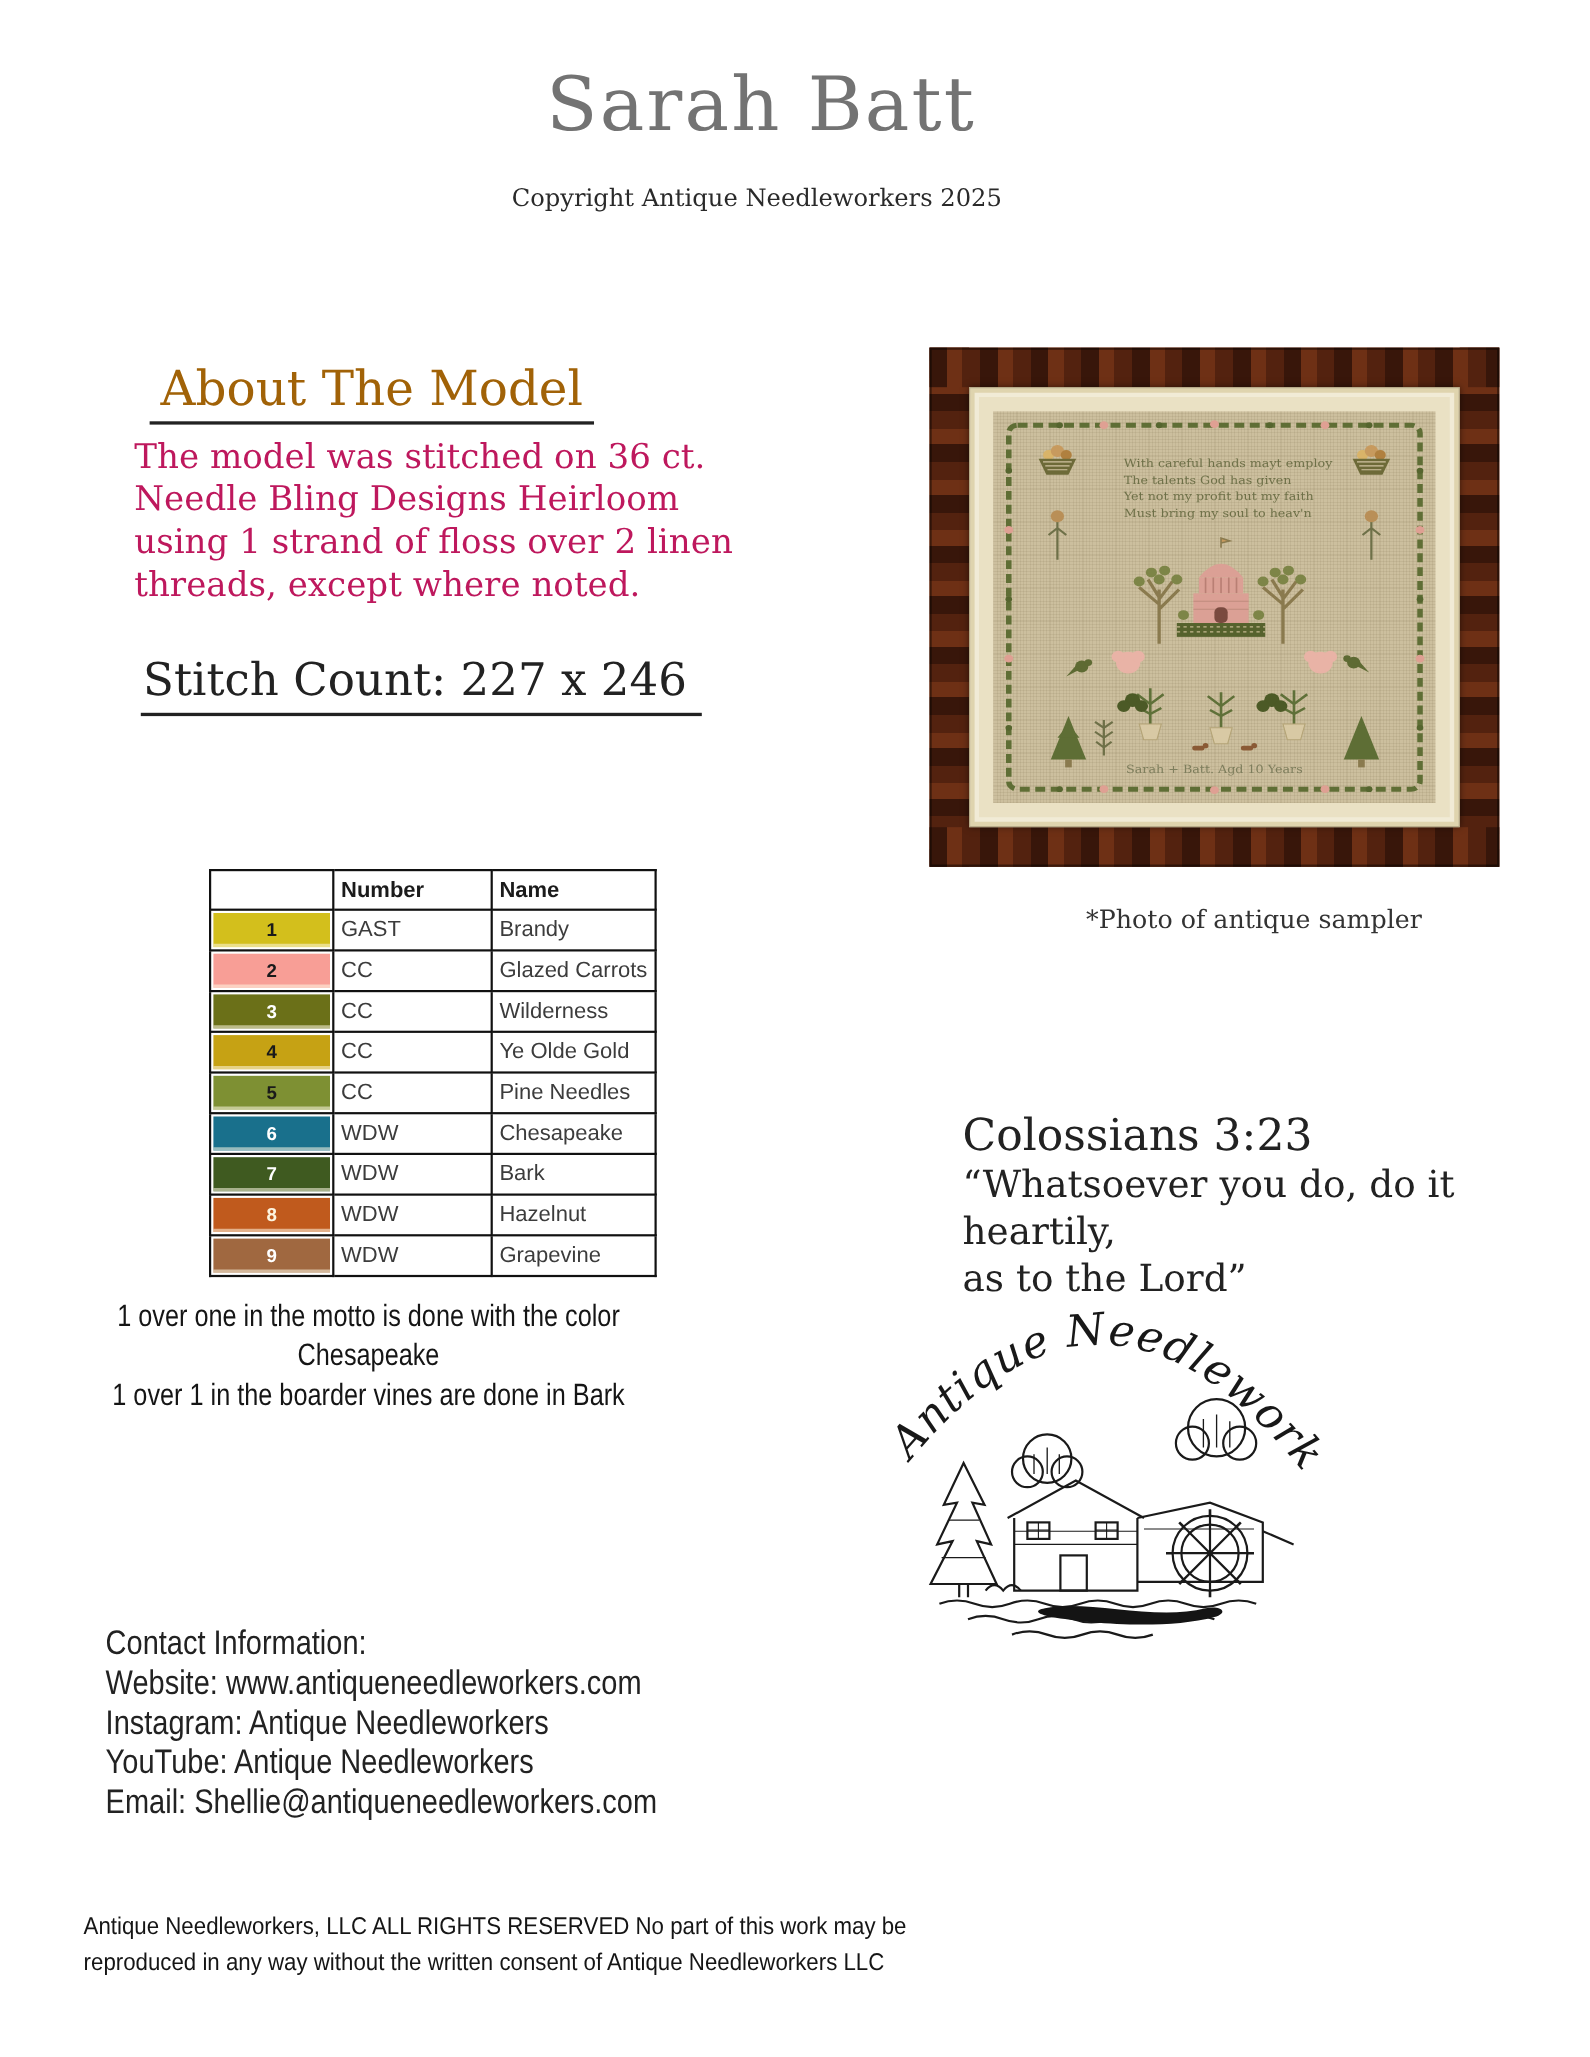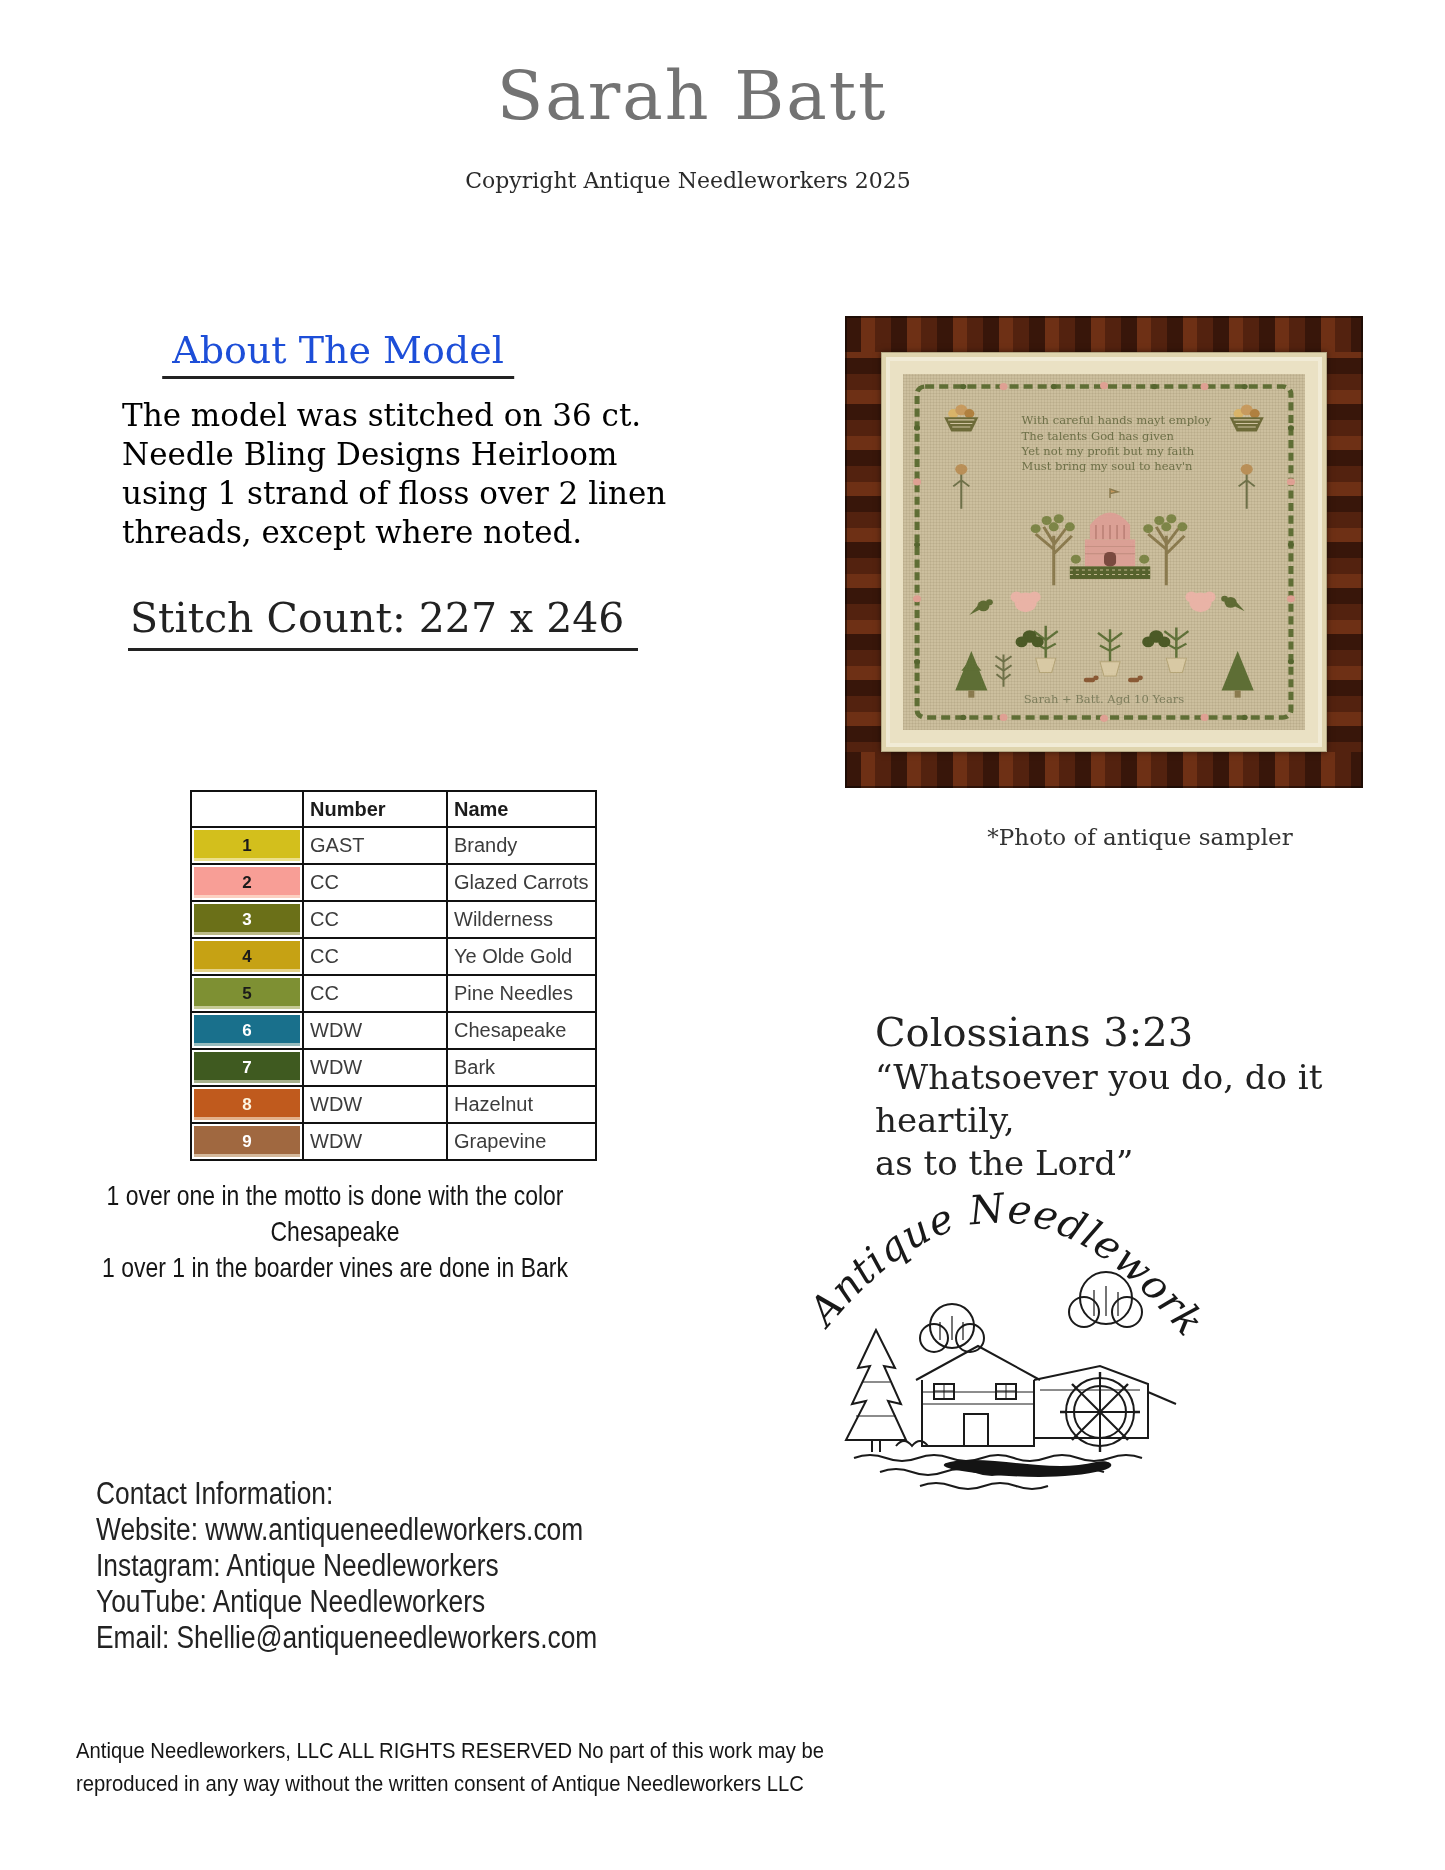--- a/index.html
+++ b/index.html
@@ -6,23 +6,23 @@
   #page{
     position:relative;width:1445px;height:1870px;background:#ffffff;overflow:hidden;
     font-family:"Liberation Sans",sans-serif;color:#1b1b1b;
   }
   .cal{font-family:"DejaVu Serif",serif;}
   .abs{position:absolute;}
   
   .title{top:56px;left:692px;transform:translateX(-50%);font-size:68px;letter-spacing:2px;color:#737373;white-space:nowrap;}
   .copyline{top:168px;left:688px;transform:translateX(-50%);font-size:22px;color:#2a2a2a;white-space:nowrap;}
   
-  .about-head{top:328px;left:338px;transform:translateX(-50%);font-size:38px;color:#1d4ed8;
+  .about-head{top:328px;left:338px;transform:translateX(-50%);font-size:44px;color:#a16207;
     border-bottom:3px solid #222;padding:0 10px 4px 10px;white-space:nowrap;}
-  .about-par{top:396px;left:122px;font-size:31px;line-height:39px;color:#000000;}
+  .about-par{top:396px;left:122px;font-size:31px;line-height:39px;color:#be185d;}
   .stitch{top:594px;left:128px;font-size:41px;color:#222;border-bottom:3px solid #222;padding:0 14px 6px 2px;white-space:nowrap;text-align:center;}
   
   .floss{top:790px;left:190px;border-collapse:collapse;table-layout:fixed;background:#fff;}
   .floss th,.floss td{border:2px solid #111;font-size:20px;padding:0 6px;overflow:hidden;white-space:nowrap;margin-top:32px;}
   .floss th{text-align:left;font-weight:bold;height:34px;}
   .floss td{height:31px;color:#3c3c3c;}
   .floss td.sw{padding:2px;}
   .sw-in{width:100%;height:100%;display:flex;align-items:center;justify-content:center;
     font-weight:bold;font-size:17px;box-shadow:inset 0 -3px 0 rgba(255,250,230,.55);}
   

